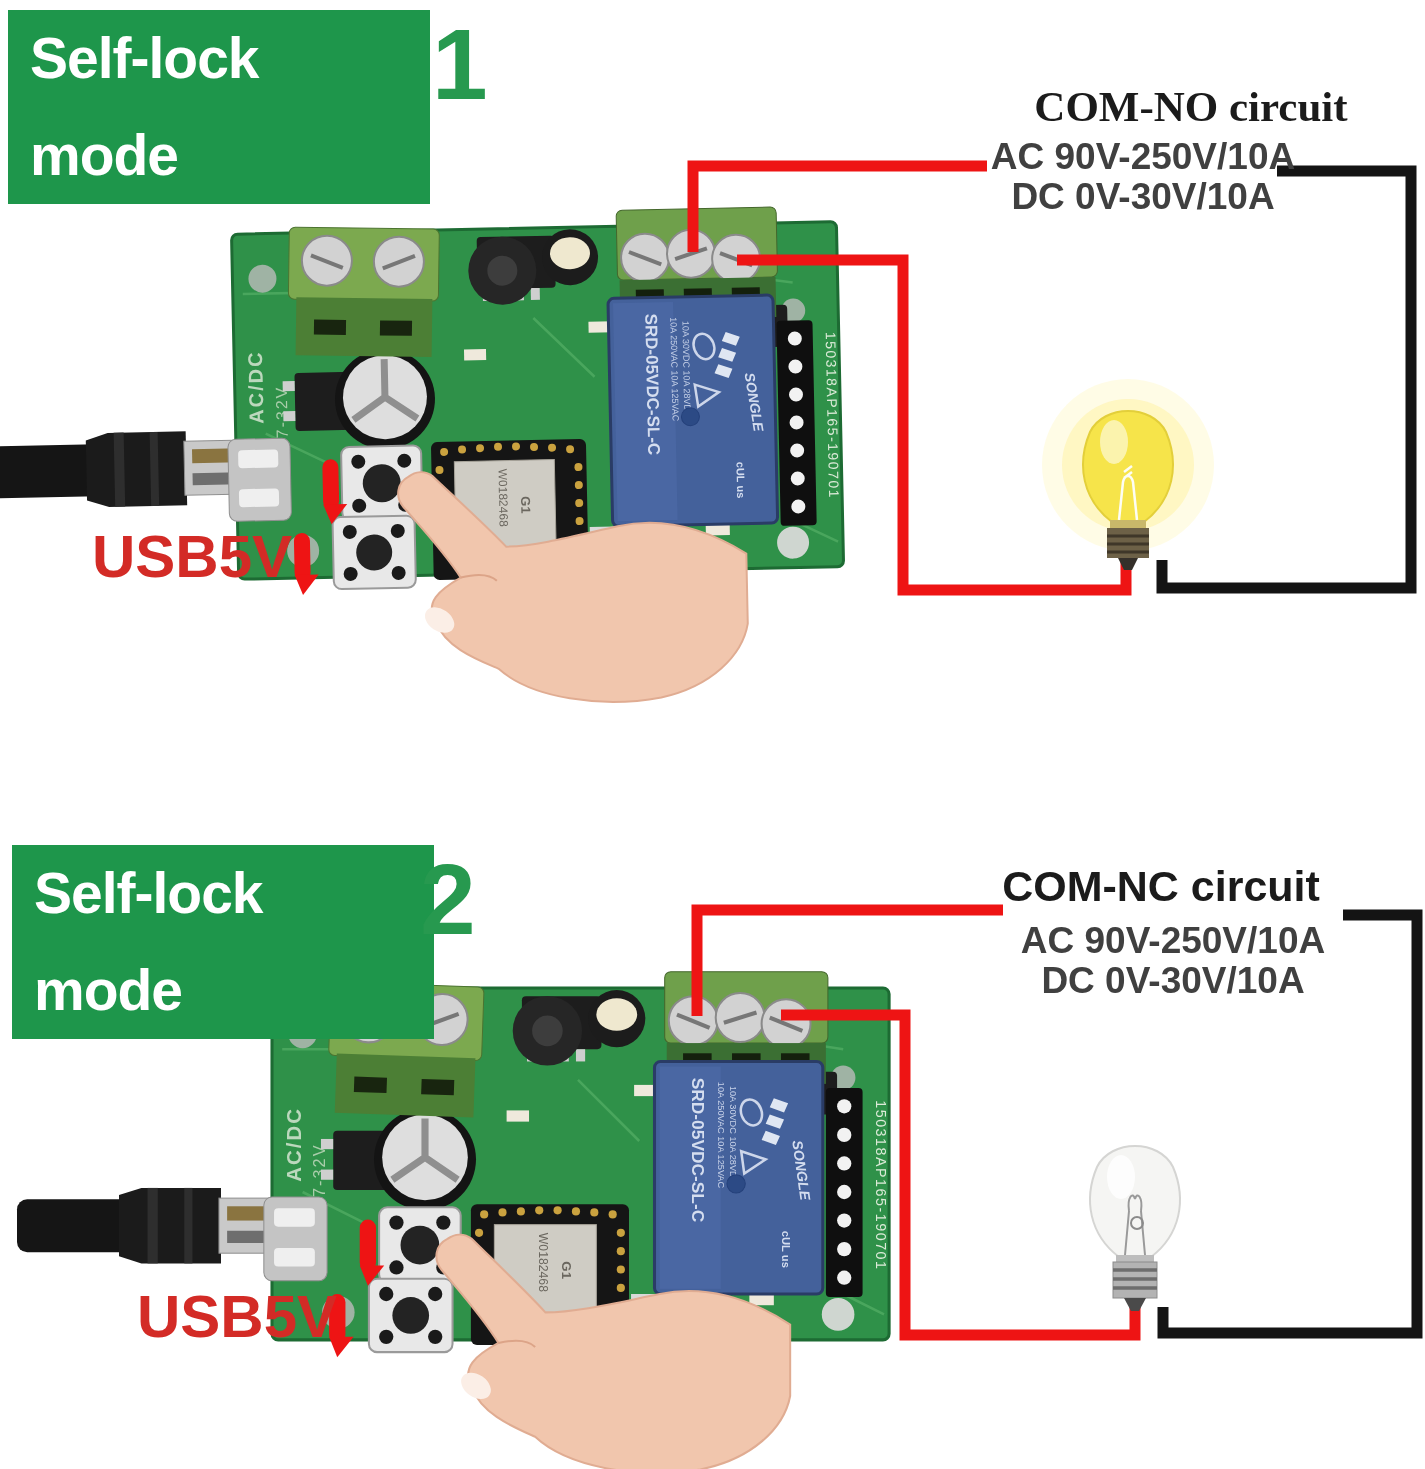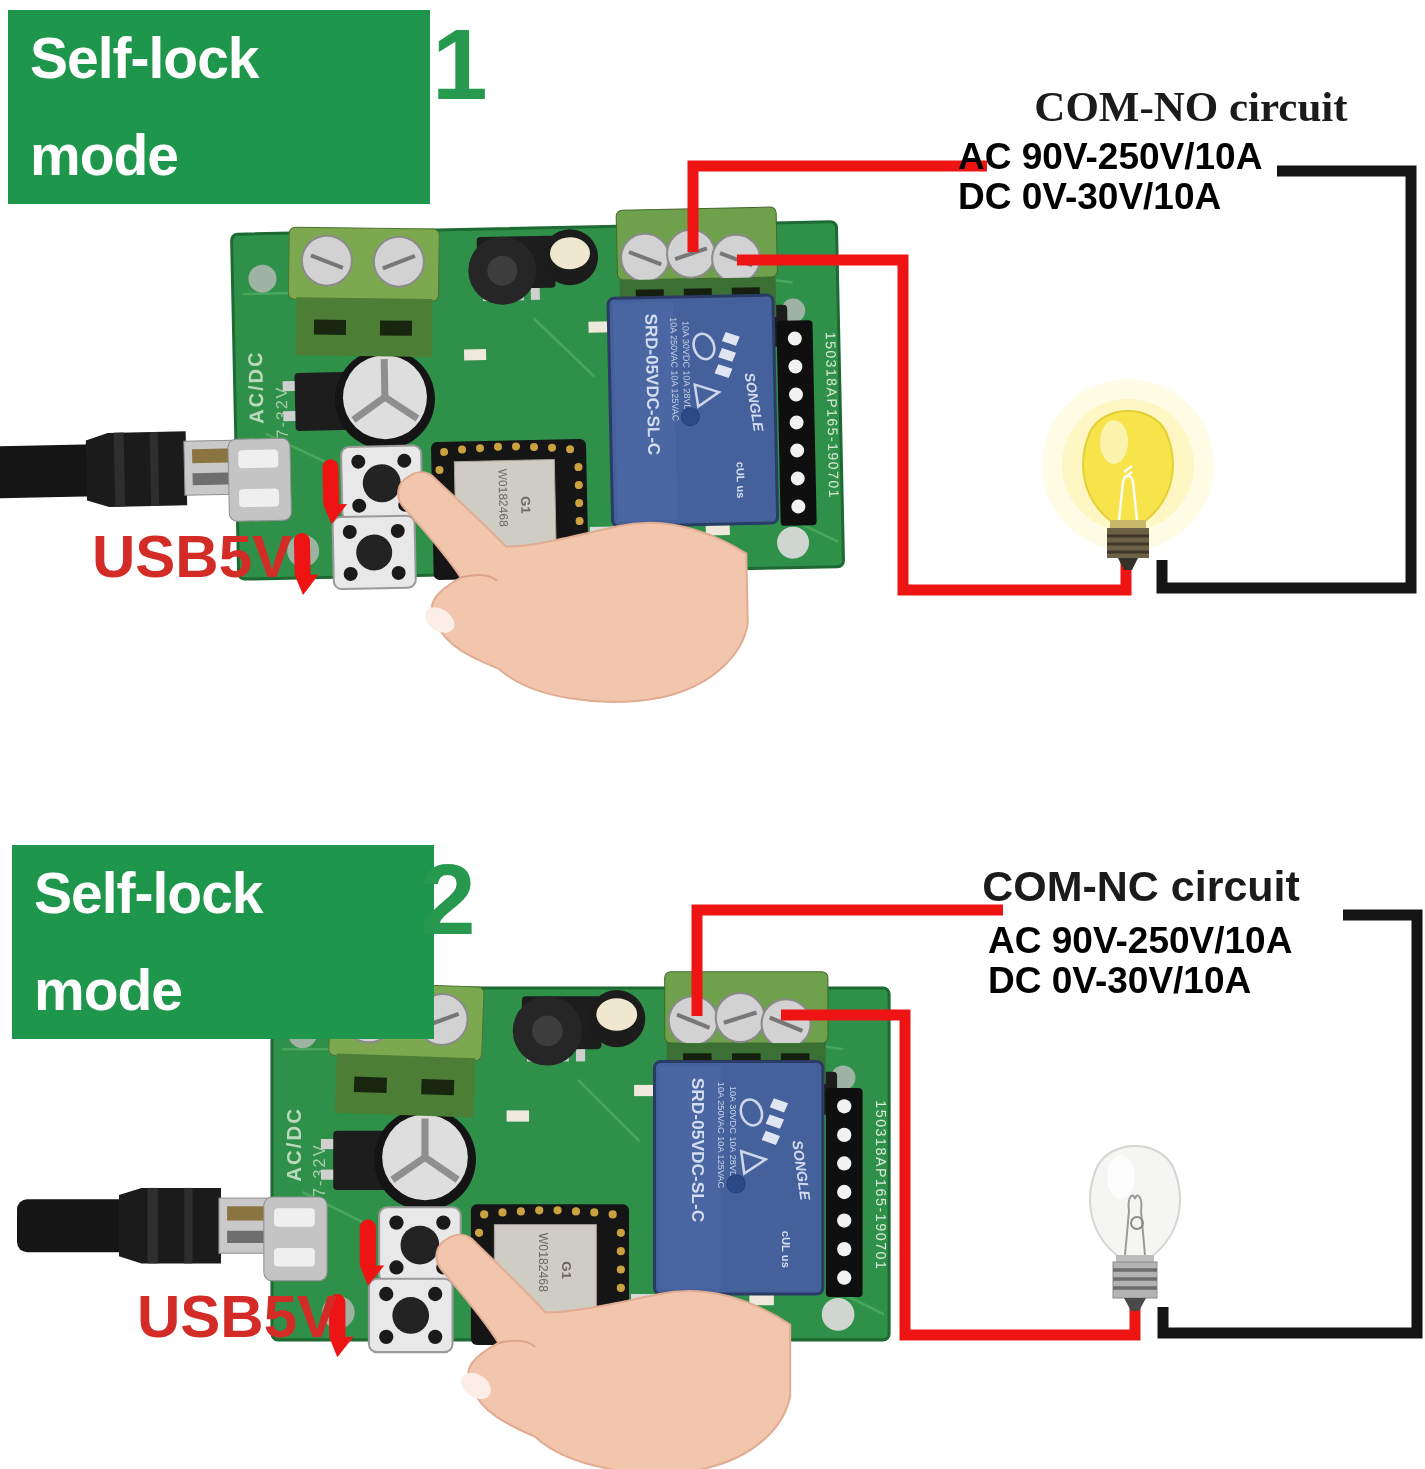--- a/index.html
+++ b/index.html
@@ -4,21 +4,21 @@
 <style>
   html,body{margin:0;padding:0;background:#ffffff;}
   body{font-family:"Liberation Sans", sans-serif;}
   .canvas{position:relative;width:1425px;height:1469px;background:#fff;overflow:hidden;}
   .art{position:absolute;left:0;top:0;}
   .banner{position:absolute;background:#1e964b;color:#fff;font-weight:bold;
           font-size:57px;line-height:97px;padding:0 22px;letter-spacing:-1px;}
   .banner-num{position:absolute;color:#27994f;font-weight:bold;font-size:100px;line-height:1;}
   .circuit-title{position:absolute;width:370px;text-align:center;color:#1b1b1b;
                  font-weight:bold;font-size:43px;white-space:nowrap;}
-  .spec{position:absolute;width:370px;text-align:left;color:#000000;
+  .spec{position:absolute;width:370px;text-align:center;color:#404040;
         font-weight:bold;font-size:37px;white-space:nowrap;}
   .usb-label{position:absolute;color:#d32b26;font-weight:bold;font-size:60px;}
   .wire-red{fill:none;stroke:#ee1414;stroke-width:11;}
   .wire-black{fill:none;stroke:#141414;stroke-width:11;}
 </style>
 </head>
 <body>
 
 <div class="canvas">
 
@@ -253,18 +253,18 @@
   <div class="banner-num" style="left:432px;top:14px;">1</div>
   <div class="circuit-title" style="left:1006px;top:82px;font-family:Liberation Serif, serif;">COM-NO circuit</div>
   <div class="spec" style="left:958px;top:136px;">AC 90V-250V/10A</div>
   <div class="spec" style="left:958px;top:176px;">DC 0V-30V/10A</div>
   <div class="usb-label" style="left:92px;top:522px;">USB5V</div>
 
   <div class="banner" style="left:12px;top:845px;width:378px;">
     <span>Self-lock mode</span>
   </div>
   <div class="banner-num" style="left:420px;top:849px;">2</div>
-  <div class="circuit-title" style="left:956px;top:862px;">COM-NC circuit</div>
+  <div class="circuit-title" style="left:976px;top:862px;">COM-NC circuit</div>
   <div class="spec" style="left:988px;top:920px;">AC 90V-250V/10A</div>
   <div class="spec" style="left:988px;top:960px;">DC 0V-30V/10A</div>
   <div class="usb-label" style="left:137px;top:1282px;">USB5V</div>
 
 </div>
 
 </body></html>

